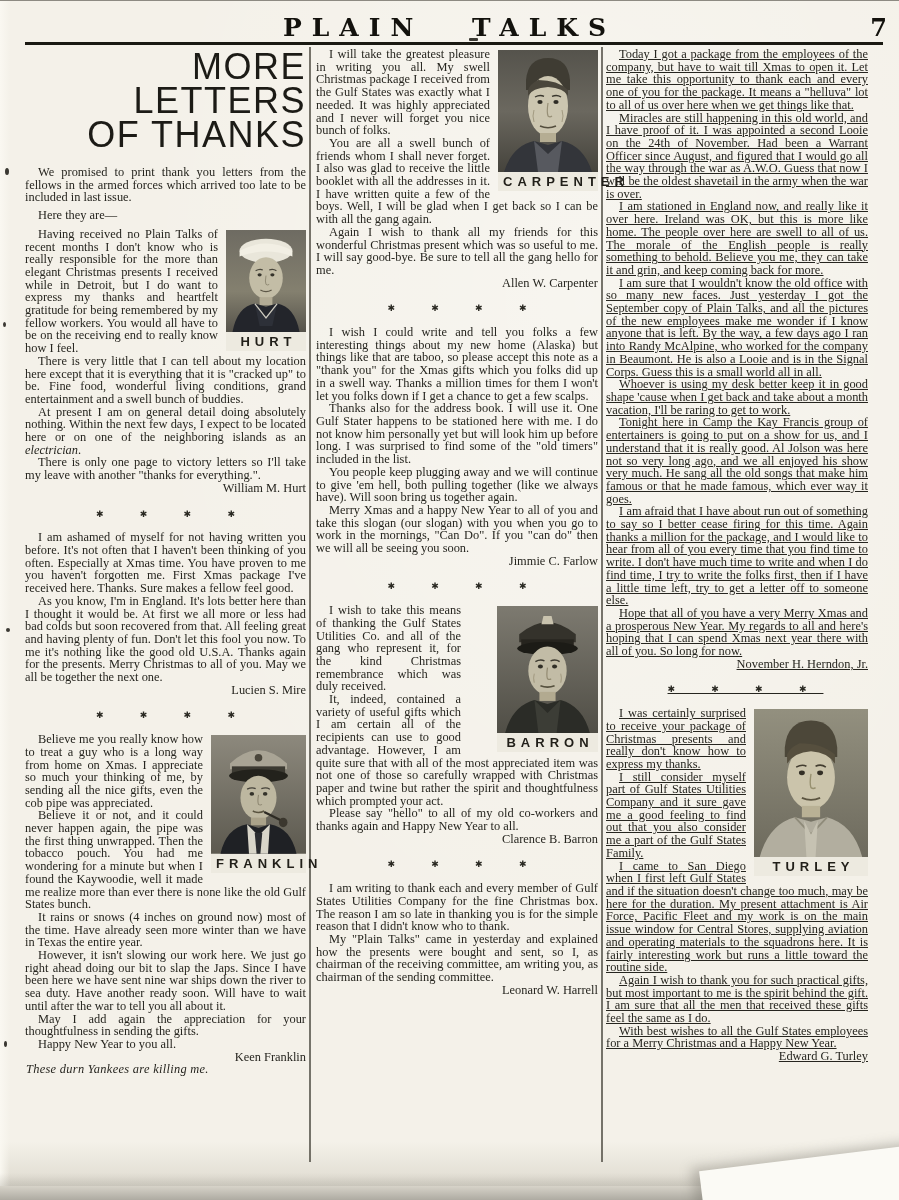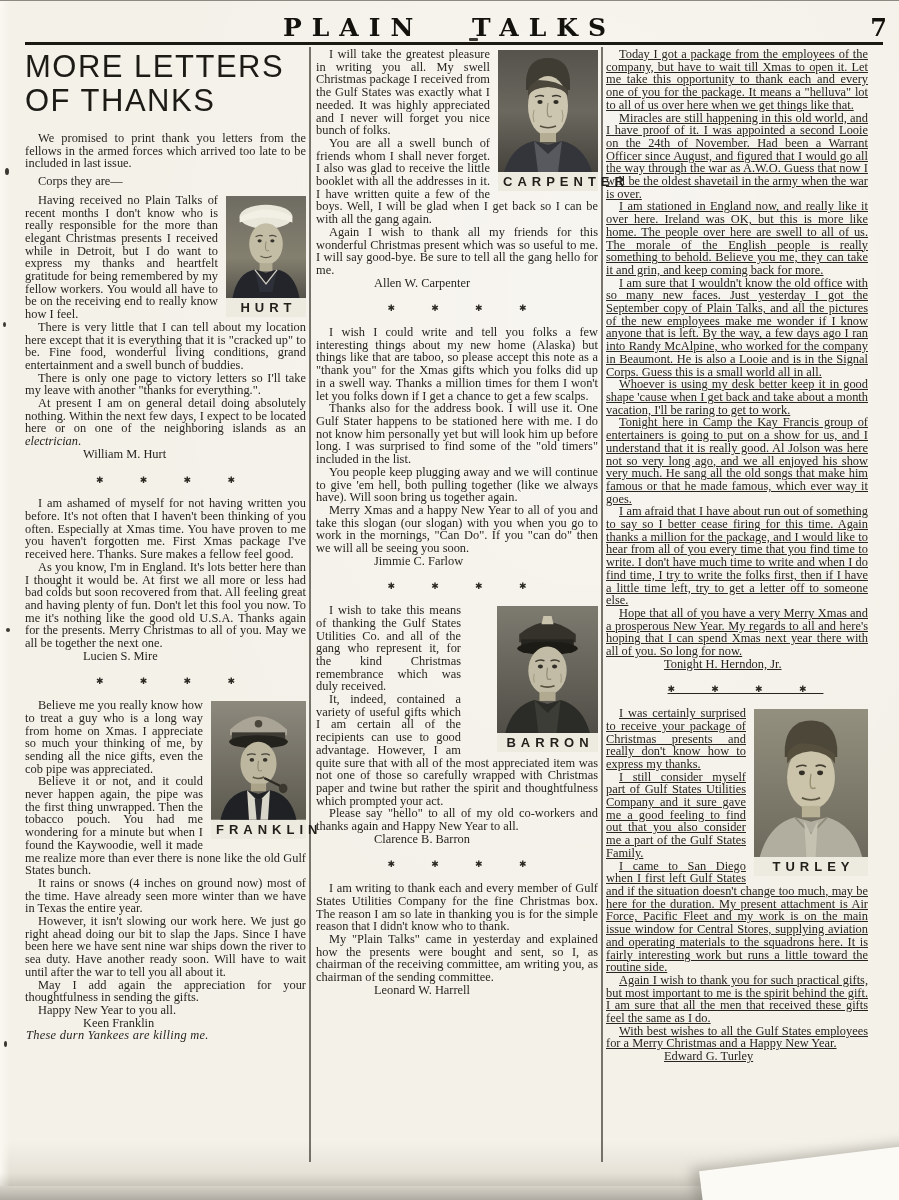--- a/index.html
+++ b/index.html
@@ -26,26 +26,26 @@
   .vrule-1 { left:309px; }
   .vrule-2 { left:601px; }
 
   
   .col { position:absolute; top:47px; text-align:justify; font-size:12.4px; line-height:12.7px; }
   .col-1 { left:25px;  width:281px; }
   .col-2 { left:316px; width:282px; }
   .col-3 { left:606px; width:262px;text-decoration:underline; }
 
   .col-heading {
-    font-family:"Liberation Sans", sans-serif; font-weight:400; font-size:31px; line-height:34px;
-    letter-spacing:1.5px; text-align:left; color:#1c1b16; margin:2px 0 14px 0;
+    font-family:"Liberation Sans", sans-serif; font-weight:400; font-size:36px; line-height:34px;
+    letter-spacing:1.5px; text-align:right; color:#1c1b16; margin:2px 0 14px 0;
   }
   .para { margin:0; text-indent:13px; }
   .lead-line { margin:5px 0 6px 0; text-indent:13px; }
-  .signature { text-align:left; padding-left:58px; margin:0; text-indent:0; }
+  .signature { text-align:right; padding-left:58px; margin:0; text-indent:0; }
   .separator {
     text-align:center; font-size:9px; letter-spacing:17px; padding-left:17px;
     color:#2a2922; margin:13px 0 11px 0;
   }
   .postscript { font-style:italic; margin:0; text-indent:1px; letter-spacing:0.3px; }
   .letter { margin:0; }
   .letter-hurt { margin-top:5px; }
 
   
   .photo { float:right; margin:2px 0 3px 8px; }
@@ -88,21 +88,21 @@
   <div class="vrule vrule-2"></div>
 
   <div class="col col-1">
     <div class="col-heading">
       <div>MORE LETTERS</div>
       <div>OF THANKS</div>
     </div>
     <div>
         <p class="para">We promised to print thank you letters from the fellows in the armed forces which arrived too late to be included in last issue.</p>
       </div>
-    <p class="lead-line">Corps they are—</p>
+    <p class="lead-line">Here they are—</p>
 
     <section class="letter letter-hurt">
       <div class="photo photo-hurt">
         <svg viewBox="0 0 100 128" preserveAspectRatio="none">
           <defs>
             <linearGradient id="gHurtBg" x1="0" y1="0" x2="0" y2="1">
               <stop offset="0" stop-color="#6e6b62"></stop>
                 <stop offset="0.6" stop-color="#84806f"></stop>
                 <stop offset="1" stop-color="#55524a"></stop>
             </linearGradient>
@@ -119,22 +119,22 @@
           <rect x="42" y="84" width="16" height="10" fill="#b3ac95"></rect>
           <path d="M8 128 Q14 96 36 92 L50 96 L64 92 Q86 96 92 128 Z" fill="#23252b"></path>
           <path d="M36 92 L50 112 L64 92 L58 120 L42 120 Z" fill="#2d3038"></path>
           <path d="M36 92 L50 110 L64 92" stroke="#cfccc0" stroke-width="1.6" fill="none"></path>
         </svg>
         <div class="photo-caption">HURT</div>
       </div>
       <div>
           <p class="para">Having received no Plain Talks of recent months I don't know who is really responsible for the more than elegant Christmas presents I received while in Detroit, but I do want to express my thanks and heartfelt gratitude for being remembered by my fellow workers. You would all have to be on the receiving end to really know how I feel.</p>
           <p class="para">There is very little that I can tell about my location here except that it is everything that it is "cracked up" to be. Fine food, wonderful living conditions, grand entertainment and a swell bunch of buddies.</p>
+          <p class="para">At present I am on general detail doing absolutely nothing. Within the next few days, I expect to be located here or on one of the neighboring islands as an <i>electrician</i>.</p>
           <p class="para">There is only one page to victory letters so I'll take my leave with another "thanks for everything.".</p>
-          <p class="para">At present I am on general detail doing absolutely nothing. Within the next few days, I expect to be located here or on one of the neighboring islands as an <i>electrician</i>.</p>
         </div>
       <p class="signature">William M. Hurt</p>
     </section>
 
     <div class="separator">✱ ✱ ✱ ✱</div>
 
     <section class="letter">
       <div>
           <p class="para">I am ashamed of myself for not having written you before. It's not often that I haven't been thinking of you often. Especially at Xmas time. You have proven to me you haven't forgotten me. First Xmas package I've received here. Thanks. Sure makes a fellow feel good.</p>
           <p class="para">As you know, I'm in England. It's lots better here than I thought it would be. At first we all more or less had bad colds but soon recovered from that. All feeling great and having plenty of fun. Don't let this fool you now. To me it's nothing like the good old U.S.A. Thanks again for the presents. Merry Christmas to all of you. May we all be together the next one.</p>
@@ -286,21 +286,21 @@
       <div>
           <p class="para">Today I got a package from the employees of the company, but have to wait till Xmas to open it. Let me take this opportunity to thank each and every one of you for the package. It means a "helluva" lot to all of us over here when we get things like that.</p>
           <p class="para">Miracles are still happening in this old world, and I have proof of it. I was appointed a second Looie on the 24th of November. Had been a Warrant Officer since August, and figured that I would go all the way through the war as A.W.O. Guess that now I will be the oldest shavetail in the army when the war is over.</p>
           <p class="para">I am stationed in England now, and really like it over here. Ireland was OK, but this is more like home. The people over here are swell to all of us. The morale of the English people is really something to behold. Believe you me, they can take it and grin, and keep coming back for more.</p>
           <p class="para">I am sure that I wouldn't know the old office with so many new faces. Just yesterday I got the September copy of Plain Talks, and all the pictures of the new employees make me wonder if I know anyone that is left. By the way, a few days ago I ran into Randy McAlpine, who worked for the company in Beaumont. He is also a Looie and is in the Signal Corps. Guess this is a small world all in all.</p>
           <p class="para">Whoever is using my desk better keep it in good shape 'cause when I get back and take about a month vacation, I'll be raring to get to work.</p>
           <p class="para">Tonight here in Camp the Kay Francis group of entertainers is going to put on a show for us, and I understand that it is really good. Al Jolson was here not so very long ago, and we all enjoyed his show very much. He sang all the old songs that make him famous or that he made famous, which ever way it goes.</p>
           <p class="para">I am afraid that I have about run out of something to say so I better cease firing for this time. Again thanks a million for the package, and I would like to hear from all of you every time that you find time to write. I don't have much time to write and when I do find time, I try to write the folks first, then if I have a little time left, try to get a letter off to someone else.</p>
           <p class="para">Hope that all of you have a very Merry Xmas and a prosperous New Year. My regards to all and here's hoping that I can spend Xmas next year there with all of you. So long for now.</p>
         </div>
-      <p class="signature">Tonight H. Herndon, Jr.</p>
+      <p class="signature">November H. Herndon, Jr.</p>
     </section>
 
     <div class="separator">✱ ✱ ✱ ✱</div>
 
     <section class="letter">
       <div class="photo photo-turley">
         <svg viewBox="0 0 100 130" preserveAspectRatio="none">
           <defs>
             <linearGradient id="gTurBg" x1="0" y1="0" x2="0" y2="1">
               <stop offset="0" stop-color="#93907f"></stop>

